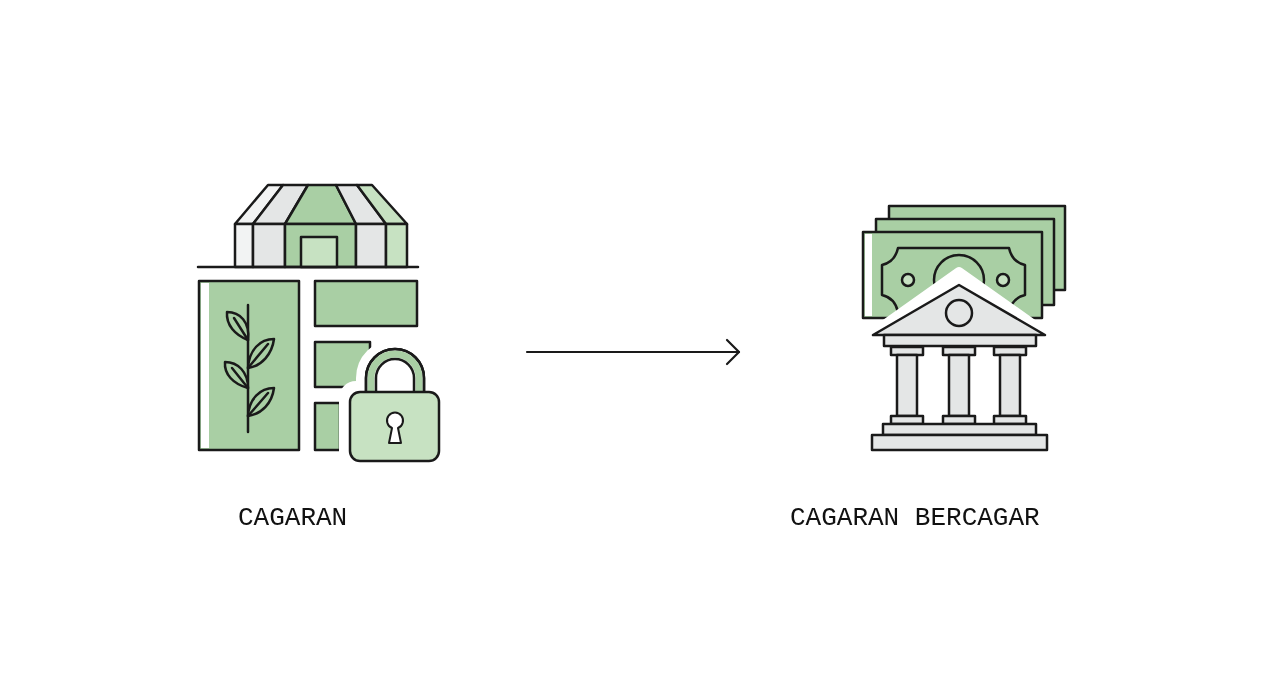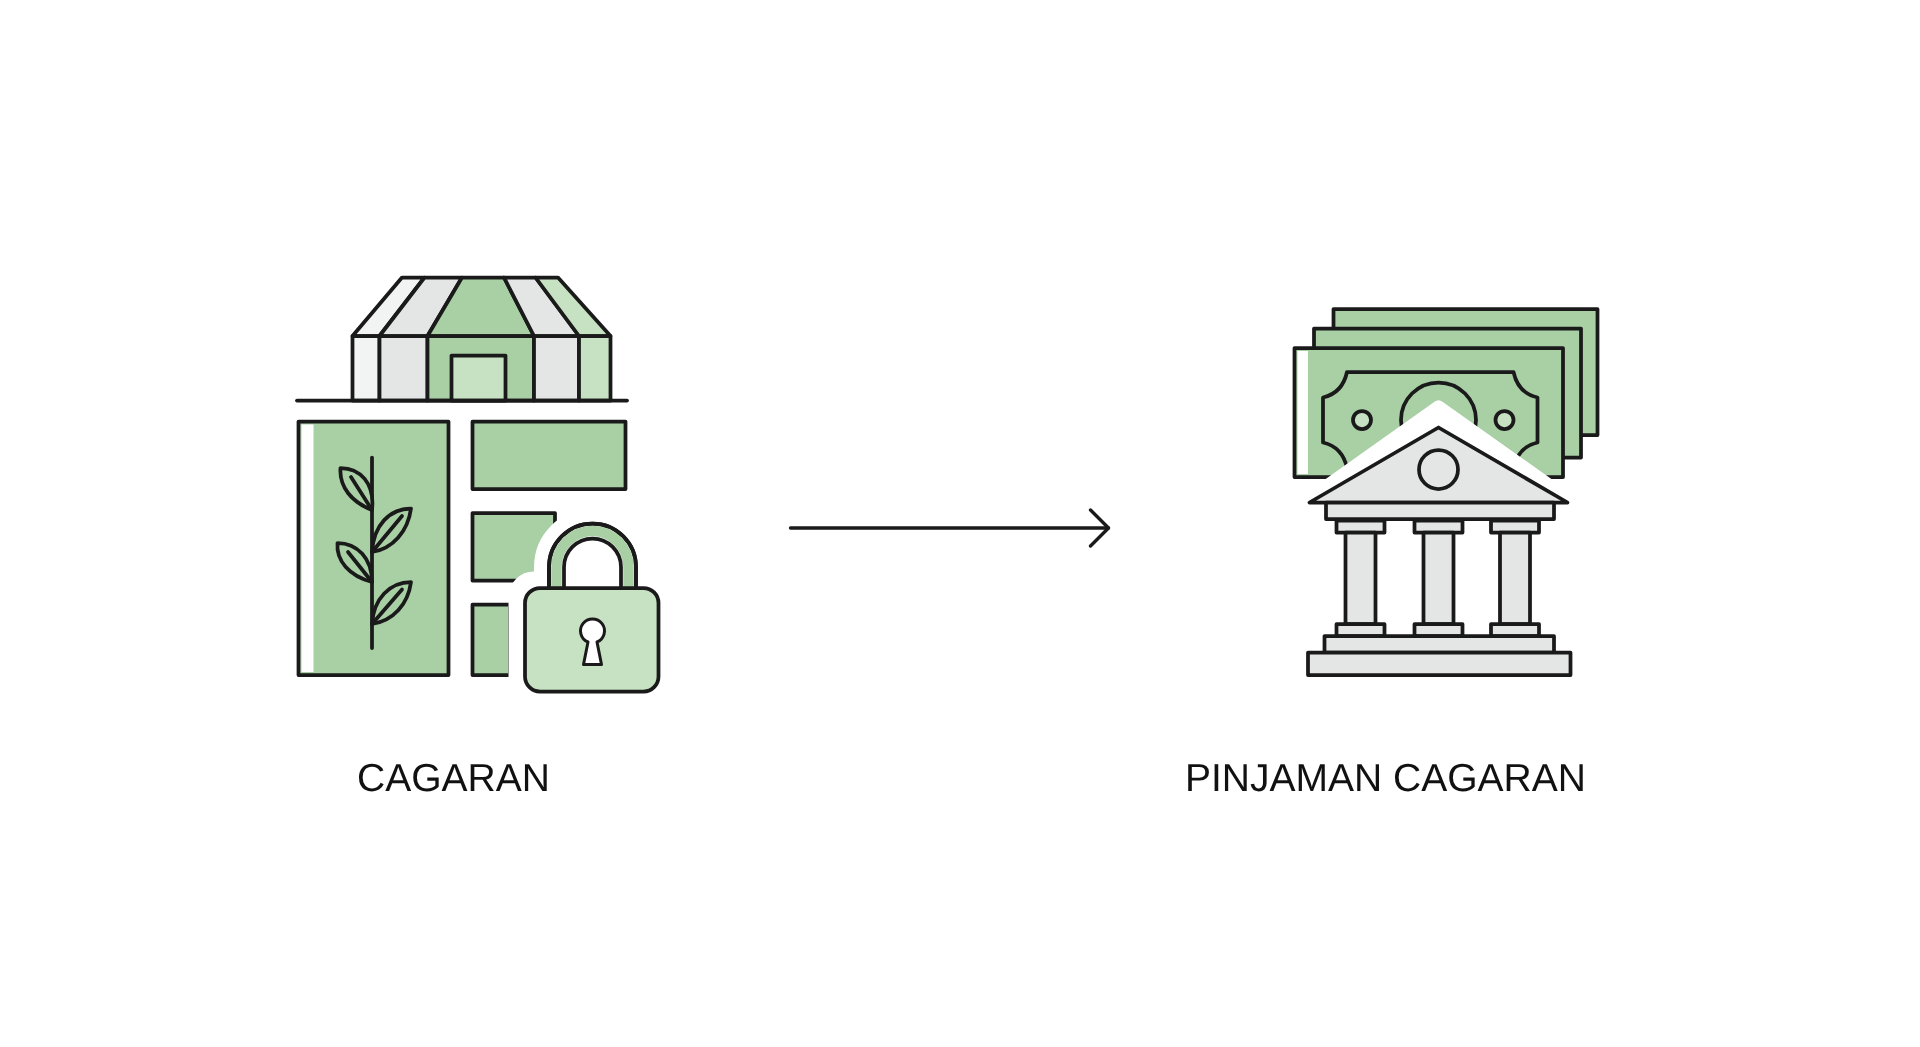--- a/index.html
+++ b/index.html
@@ -1,18 +1,18 @@
 <!DOCTYPE html>
 <html><head>
 <meta charset="utf-8">
 <style>
   html, body { margin: 0; padding: 0; background: #ffffff; }
   body { width: 1280px; height: 698px; position: relative; overflow: hidden; font-family: "DejaVu Sans", sans-serif; }
   .canvas { position: absolute; left: 0; top: 0; width: 1280px; height: 698px; }
-  .label { position: absolute; top: 503px; font-size: 26px; color: #111; letter-spacing: 0px; white-space: nowrap; font-family: Liberation Sans, sans-serif; }
+  .label { position: absolute; top: 503px; font-size: 26px; color: #111; letter-spacing: 0px; white-space: nowrap; font-family: Liberation Mono, monospace; }
   #lbl-left { left: 238px; }
   #lbl-right { left: 790px; }
 </style>
 </head>
 <body>
 
 <svg class="canvas" viewBox="0 0 1280 698" width="1280" height="698" xmlns="http://www.w3.org/2000/svg">
   <g stroke="#1a1a1a" stroke-width="2.5" stroke-linejoin="round" stroke-linecap="round">
 
     <g>
@@ -96,13 +96,13 @@
         <rect x="943" y="416" width="32" height="8" fill="#e4e6e6"></rect>
         <rect x="994" y="416" width="32" height="8" fill="#e4e6e6"></rect>
         <rect x="883" y="424" width="153" height="11" fill="#e4e6e6"></rect>
         <rect x="872" y="435" width="175" height="15" fill="#e4e6e6"></rect>
       </g>
     </g>
   </g>
 </svg>
 
 <div id="lbl-left" class="label">CAGARAN</div>
-<div id="lbl-right" class="label">PINJAMAN CAGARAN</div>
+<div id="lbl-right" class="label">CAGARAN BERCAGAR</div>
 
 </body></html>

